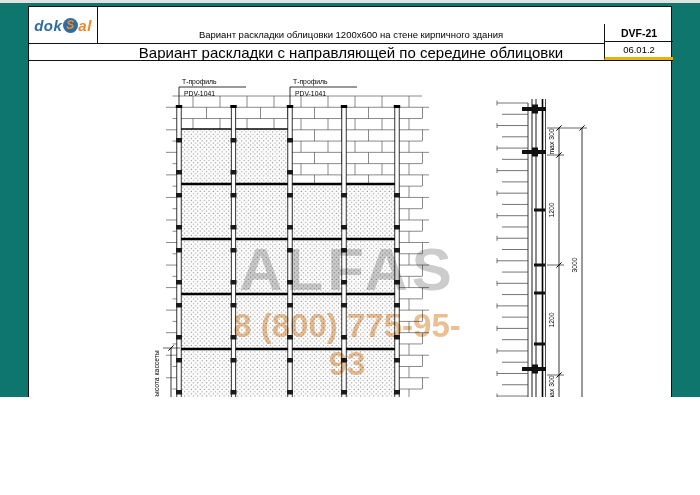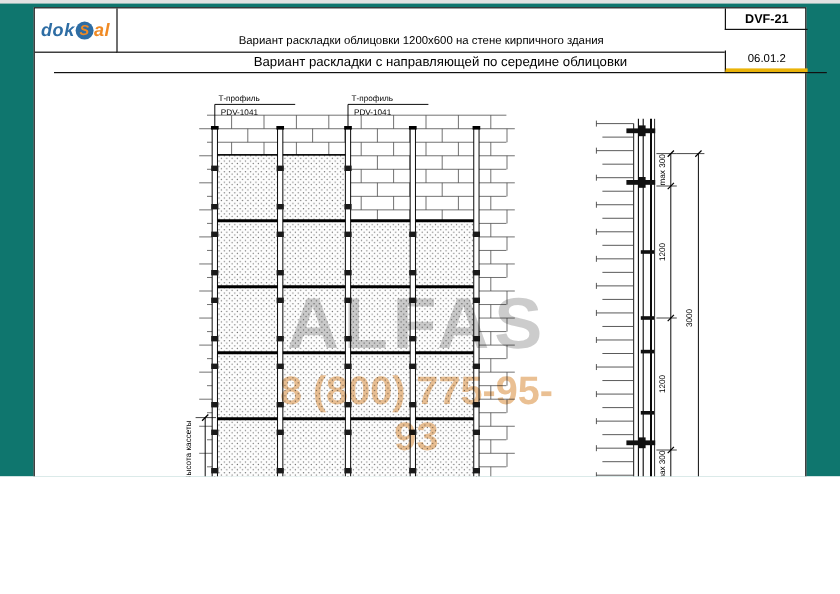--- a/index.html
+++ b/index.html
@@ -4,24 +4,24 @@
 <style>
   html,body{margin:0;padding:0;background:#fff;}
   .stage{position:relative;width:700px;height:397px;background:#0f766e;overflow:hidden;
          font-family:"Liberation Sans",sans-serif;}
   .topstrip{position:absolute;left:0;top:0;width:700px;height:3px;background:#e2e2e2;}
   .frame{position:absolute;left:28px;top:6px;width:644px;height:481px;
          border:1.5px solid #111;box-sizing:border-box;background:#fff;}
   .cell{position:absolute;box-sizing:border-box;display:flex;align-items:center;justify-content:center;}
   .cell-logo{left:0;top:0;width:69px;height:37px;border-right:1px solid #111;border-bottom:1px solid #111;}
   .cell-title{left:69px;top:0;width:506px;height:18px;border-bottom:1px solid #111;font-weight:bold;font-size:10.5px;}
-  .cell-code{left:575px;top:0;width:69px;height:18px;border-left:1px solid #111;border-bottom:1px solid #111;font-weight:bold;font-size:10.5px;}
+  .cell-code{left:575px;top:17px;width:69px;height:18px;border-left:1px solid #111;border-bottom:1px solid #111;font-weight:bold;font-size:10.5px;}
   .cell-sub{left:69px;top:18px;width:506px;height:19px;border-bottom:1px solid #111;font-size:9.5px;}
   .cell-num{left:575px;top:18px;width:69px;height:19px;border-left:1px solid #111;border-bottom:4px solid #eab308;font-size:9.5px;margin-top:17px;}
-  .cell-variant{left:16px;top:37px;width:644px;height:17px;border-bottom:1px solid #111;font-size:11px;}
+  .cell-variant{left:0;top:37px;width:644px;height:17px;border-bottom:1px solid #111;font-size:15px;}
   .logo{display:flex;align-items:center;font-style:italic;font-weight:bold;font-size:15px;}
   .logo .p1{color:#2e6da4;letter-spacing:.5px;}
   .logo .scircle{display:inline-flex;align-items:center;justify-content:center;width:15px;height:15px;
       border-radius:50%;background:#2e6da4;color:#f08a24;font-size:12px;font-style:italic;margin:0 .5px;}
   .logo .p3{color:#f08a24;letter-spacing:.5px;}
   .dwg{position:absolute;left:0;top:54px;}
   .wm{position:absolute;pointer-events:none;mix-blend-mode:multiply;text-align:center;font-weight:bold;margin-top:45px;}
   .wm-brand{left:225px;top:190px;width:245px;font-size:60px;letter-spacing:4px;color:#c7c7c7;opacity:.9;}
   .wm-phone{left:222px;top:262px;width:250px;font-size:33px;color:#e9bd8d;opacity:.95;}
   text{font-family:"Liberation Sans",sans-serif;fill:#000;}

